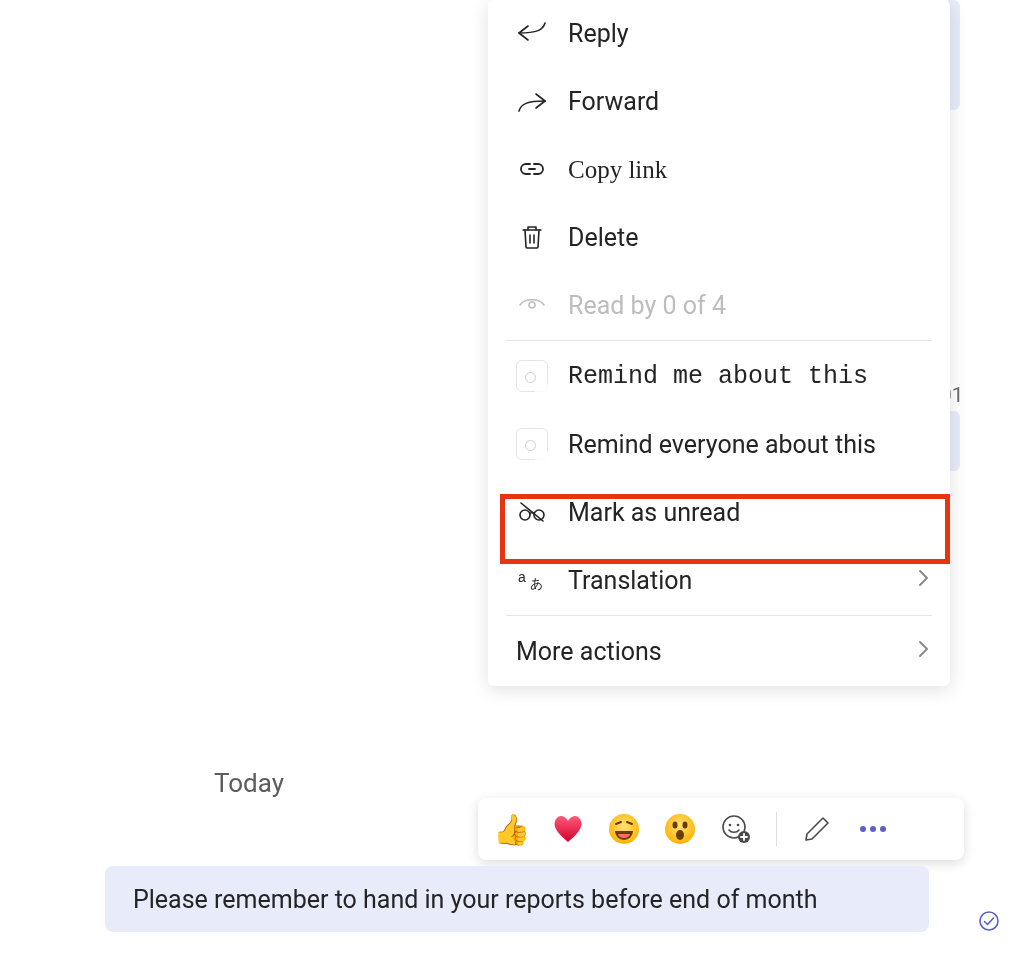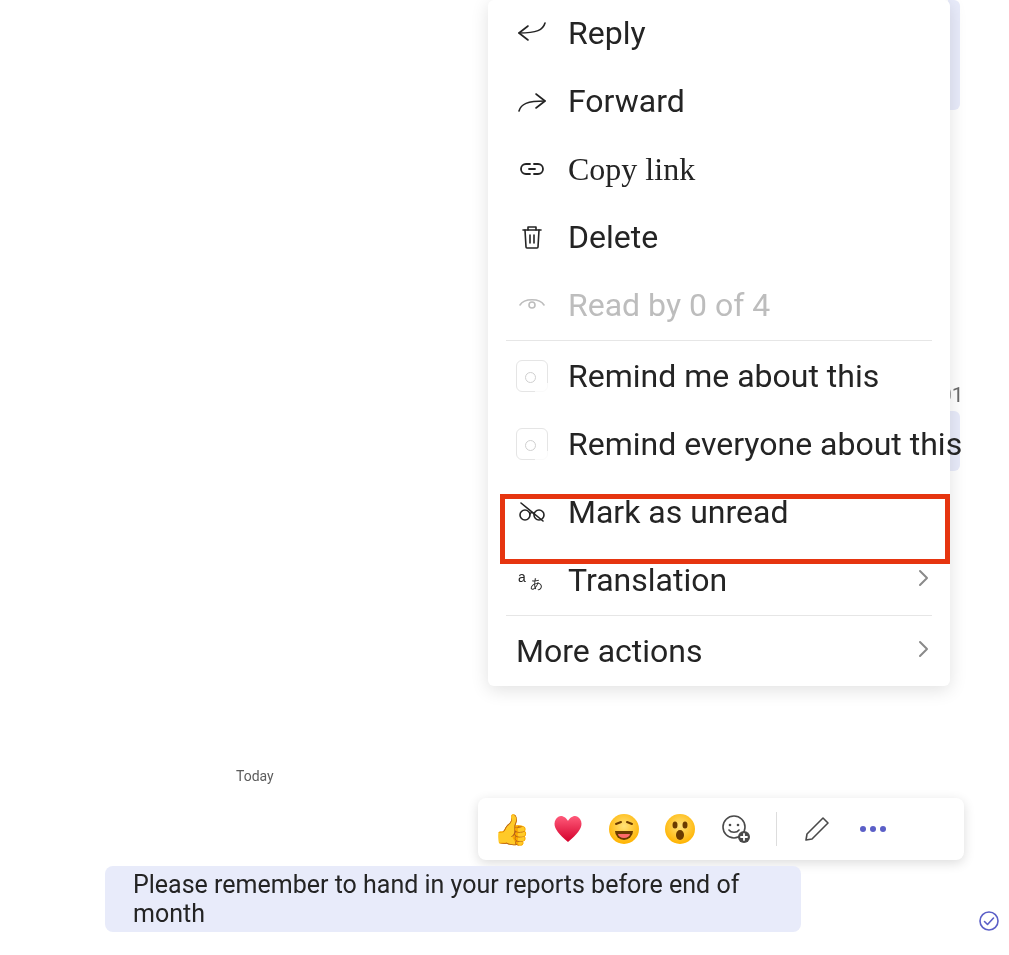--- a/index.html
+++ b/index.html
@@ -58,21 +58,21 @@
       border: 1px solid #e5e5e5;
       border-radius: 6px;
       display: flex;
       align-items: center;
       justify-content: center;
       background: #fff;
     }
 
     .menu-label {
       margin-left: 20px;
-      font-size: 32px;
+      font-size: 25px;
       line-height: 1;
       white-space: nowrap;
     }
 
     .menu-item.no-icon .menu-label { margin-left: 0; }
 
     .chevron {
       margin-left: auto;
       color: #8a8a8a;
     }
@@ -91,23 +91,22 @@
       top: 494px;
       width: 450px;
       height: 70px;
     }
 
     
     .date-separator {
       position: absolute;
       left: 214px;
       top: 768px;
-      font-size: 14px;
+      font-size: 26px;
       color: #5c5c5c;
-      margin-left: 22px;
     }
 
     
     .behind-01 {
       position: absolute;
       left: 940px;
       top: 383px;
       font-size: 21px;
       color: #6b6b6b;
     }
@@ -158,21 +157,21 @@
       height: 34px;
       background: #dddddd;
       margin: 0 2px;
     }
 
     
     .message-bubble {
       position: absolute;
       left: 105px;
       top: 866px;
-      width: 696px;
+      width: 824px;
       height: 66px;
       background: #e8ebfa;
       border-radius: 8px;
       display: flex;
       align-items: center;
       padding: 0 28px;
     }
     .message-text {
       font-size: 25px;
       color: #242424;
@@ -272,21 +271,21 @@
       <svg width="28" height="20" viewBox="0 0 28 20" fill="none" stroke="#bdbdbd" stroke-width="1.6" stroke-linecap="round">
         <path d="M2 10 C 6 3 22 3 26 10"></path>
         <circle cx="14" cy="10" r="3"></circle>
       </svg>
     </span>
     <span class="menu-label">Read by 0 of 4</span>
   </div>
 
   <div class="divider"></div>
 
-  <div class="menu-item" style="margin-top:4px;">
+  <div class="menu-item" style="margin-top:4px;font-family:Liberation Mono, monospace;">
     <span class="menu-icon">
       <span class="app-icon-box">
         <span style="position:relative;">
           <span class="cal-icon-inner"></span>
           <span class="cal-badge"></span>
         </span>
       </span>
     </span>
     <span class="menu-label">Remind me about this</span>
   </div>

